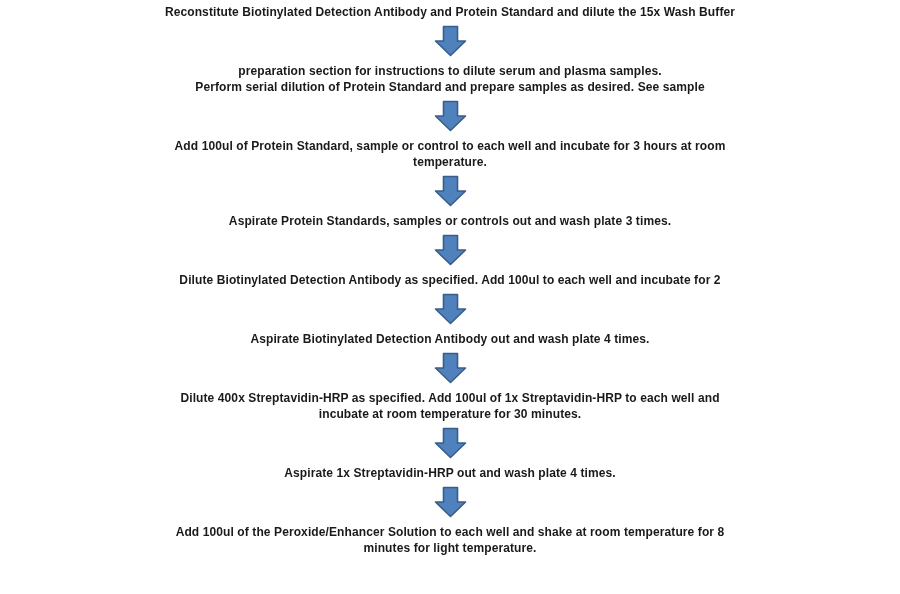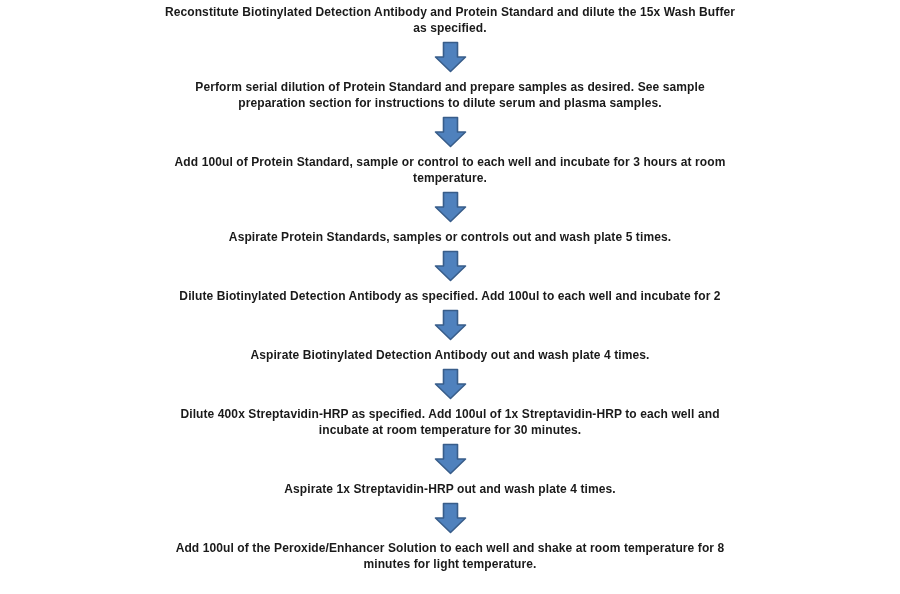--- a/index.html
+++ b/index.html
@@ -38,41 +38,40 @@
     margin: 5px 0 6px 0;
     line-height: 0;
   }
 </style>
 </head>
 <body>
 
 <div class="flowchart" id="flowchart">
     <div class="step">
       <div class="step-line">Reconstitute Biotinylated Detection Antibody and Protein Standard and dilute the 15x Wash Buffer</div>
-      <div class="step-line">as specified.</div>
     </div>
     <div class="arrow"><svg width="33" height="32" viewBox="0 0 33 32">
         <path d="M9.5 1.5 H23.5 V16 H31.5 L16.5 30.5 L1.5 16 H9.5 Z" fill="#4f81bd" stroke="#385d8a" stroke-width="1.6" stroke-linejoin="round"></path>
       </svg></div>
     <div class="step">
+      <div class="step-line">preparation section for instructions to dilute serum and plasma samples.</div>
       <div class="step-line">Perform serial dilution of Protein Standard and prepare samples as desired. See sample</div>
-      <div class="step-line">preparation section for instructions to dilute serum and plasma samples.</div>
     </div>
     <div class="arrow"><svg width="33" height="32" viewBox="0 0 33 32">
         <path d="M9.5 1.5 H23.5 V16 H31.5 L16.5 30.5 L1.5 16 H9.5 Z" fill="#4f81bd" stroke="#385d8a" stroke-width="1.6" stroke-linejoin="round"></path>
       </svg></div>
     <div class="step">
       <div class="step-line">Add 100ul of Protein Standard, sample or control to each well and incubate for 3 hours at room</div>
       <div class="step-line">temperature.</div>
     </div>
     <div class="arrow"><svg width="33" height="32" viewBox="0 0 33 32">
         <path d="M9.5 1.5 H23.5 V16 H31.5 L16.5 30.5 L1.5 16 H9.5 Z" fill="#4f81bd" stroke="#385d8a" stroke-width="1.6" stroke-linejoin="round"></path>
       </svg></div>
     <div class="step">
-      <div class="step-line">Aspirate Protein Standards, samples or controls out and wash plate 5 times.</div>
+      <div class="step-line">Aspirate Protein Standards, samples or controls out and wash plate 3 times.</div>
     </div>
     <div class="arrow"><svg width="33" height="32" viewBox="0 0 33 32">
         <path d="M9.5 1.5 H23.5 V16 H31.5 L16.5 30.5 L1.5 16 H9.5 Z" fill="#4f81bd" stroke="#385d8a" stroke-width="1.6" stroke-linejoin="round"></path>
       </svg></div>
     <div class="step">
       <div class="step-line">Dilute Biotinylated Detection Antibody as specified. Add 100ul to each well and incubate for 2</div>
     </div>
     <div class="arrow"><svg width="33" height="32" viewBox="0 0 33 32">
         <path d="M9.5 1.5 H23.5 V16 H31.5 L16.5 30.5 L1.5 16 H9.5 Z" fill="#4f81bd" stroke="#385d8a" stroke-width="1.6" stroke-linejoin="round"></path>
       </svg></div>

